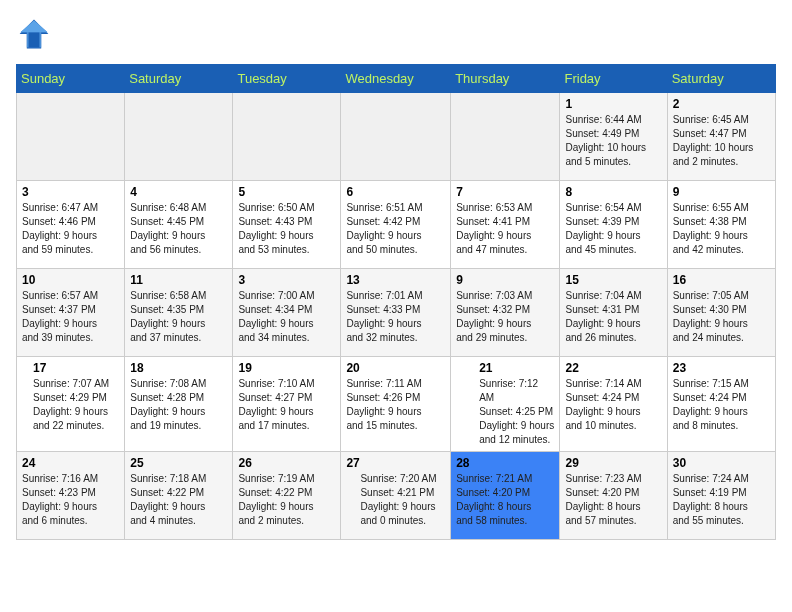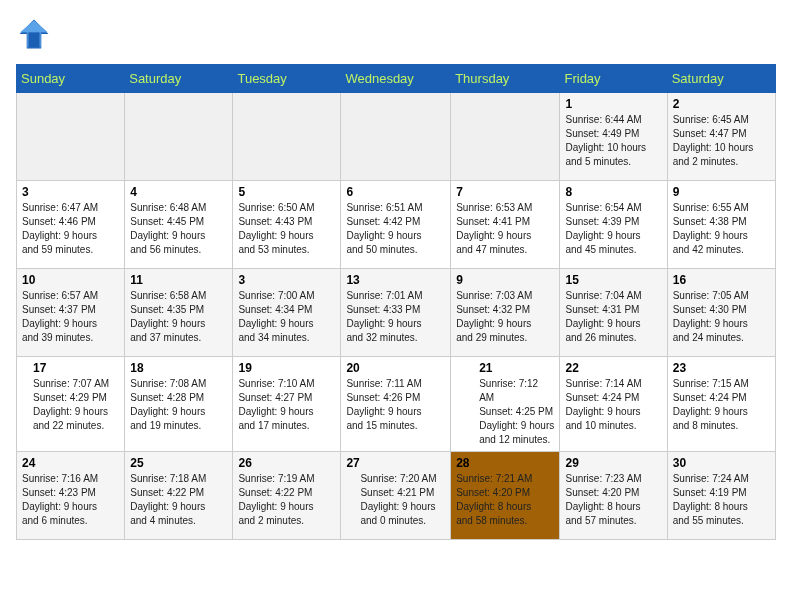--- a/index.html
+++ b/index.html
@@ -319,21 +319,21 @@
 Daylight: 9 hours
 and 2 minutes.</div>
         </td>
         <td style="background: rgb(245, 245, 245);">
           <span class="day-num">27</span>
           <div class="day-info" style="white-space: pre-line; margin-left: 14px;">Sunrise: 7:20 AM
 Sunset: 4:21 PM
 Daylight: 9 hours
 and 0 minutes.</div>
         </td>
-        <td style="background: #a16207;">
+        <td style="background: #3b82f6;">
           <span class="day-num">28</span>
           <div class="day-info" style="white-space: pre-line;">Sunrise: 7:21 AM
 Sunset: 4:20 PM
 Daylight: 8 hours
 and 58 minutes.</div>
         </td>
         <td style="background: rgb(245, 245, 245);">
           <span class="day-num">29</span>
           <div class="day-info" style="white-space: pre-line;">Sunrise: 7:23 AM
 Sunset: 4:20 PM

